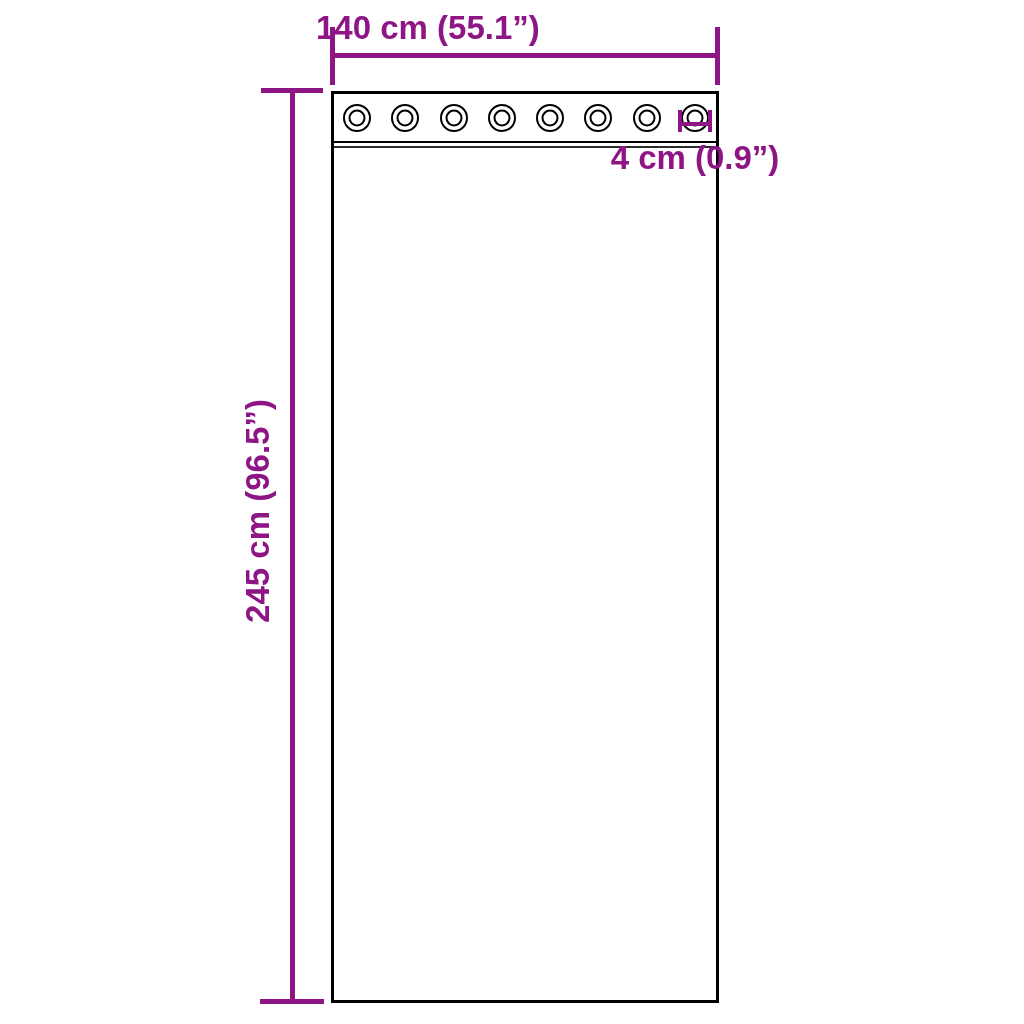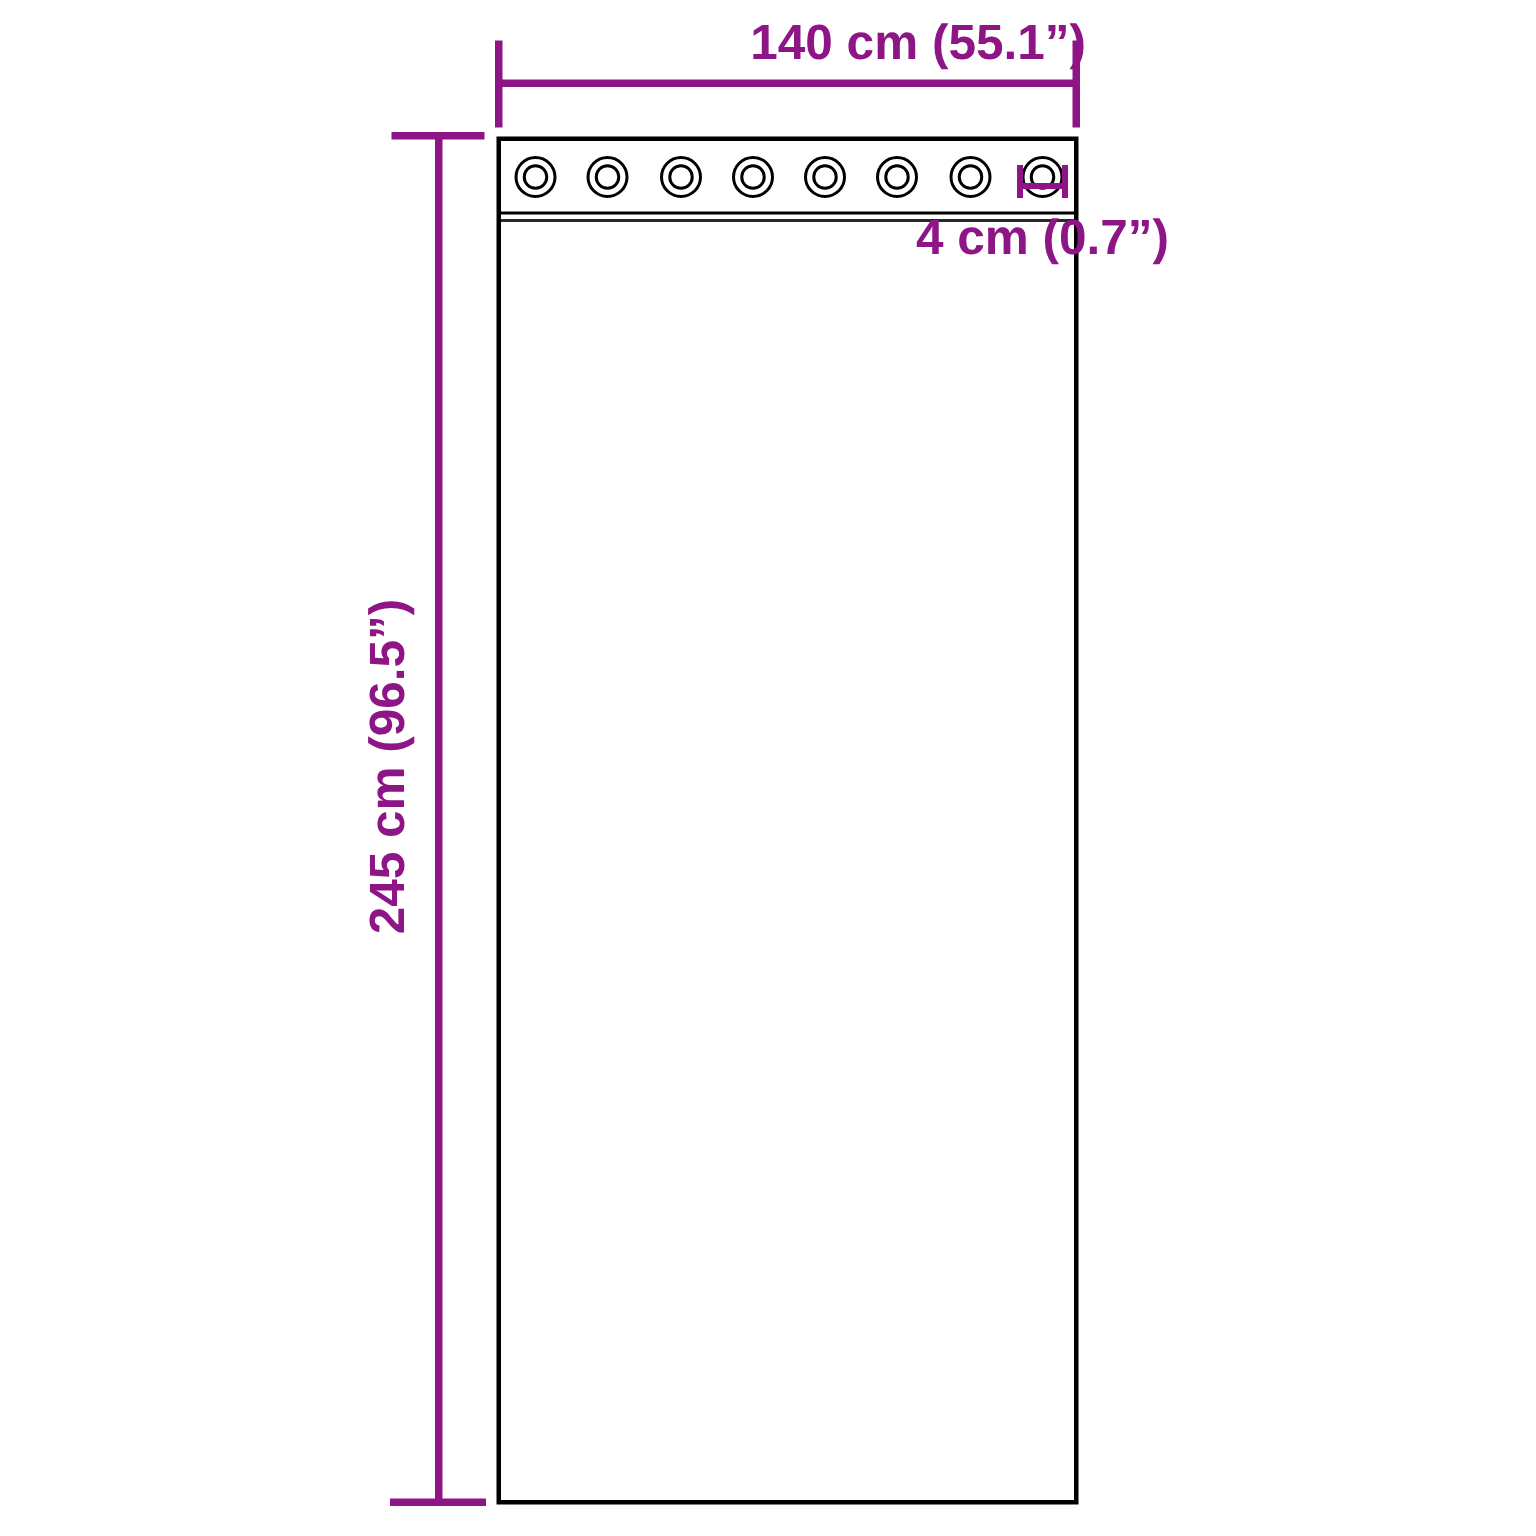--- a/index.html
+++ b/index.html
@@ -86,24 +86,24 @@
   .dim-label {
     position: absolute;
     color: #8D1585;
     font-weight: bold;
     font-size: 33px;
     line-height: 36px;
     white-space: nowrap;
     z-index: 5;
   }
   .label-width {
-    left: 337px;
+    left: 316px;
     top: 10px;
     width: 387px;
-    text-align: right;
+    text-align: left;
   }
   .label-height {
     left: 258px;
     top: 511px;
     transform: translate(-50%, -50%) rotate(-90deg);
   }
   .label-grommet {
     left: 695px;
     top: 140px;
     transform: translateX(-50%);
@@ -149,15 +149,15 @@
   <div class="dim-label label-width">140 cm (55.1”)</div>
 
   <div class="dim dim-h-line"></div>
   <div class="dim dim-h-tick-t"></div>
   <div class="dim dim-h-tick-b"></div>
   <div class="dim-label label-height">245 cm (96.5”)</div>
 
   <div class="dim dim-g-line"></div>
   <div class="dim dim-g-tick-l"></div>
   <div class="dim dim-g-tick-r"></div>
-  <div class="dim-label label-grommet">4 cm (0.7”)</div>
+  <div class="dim-label label-grommet">4 cm (0.9”)</div>
 
 </div>
 
 </body></html>

